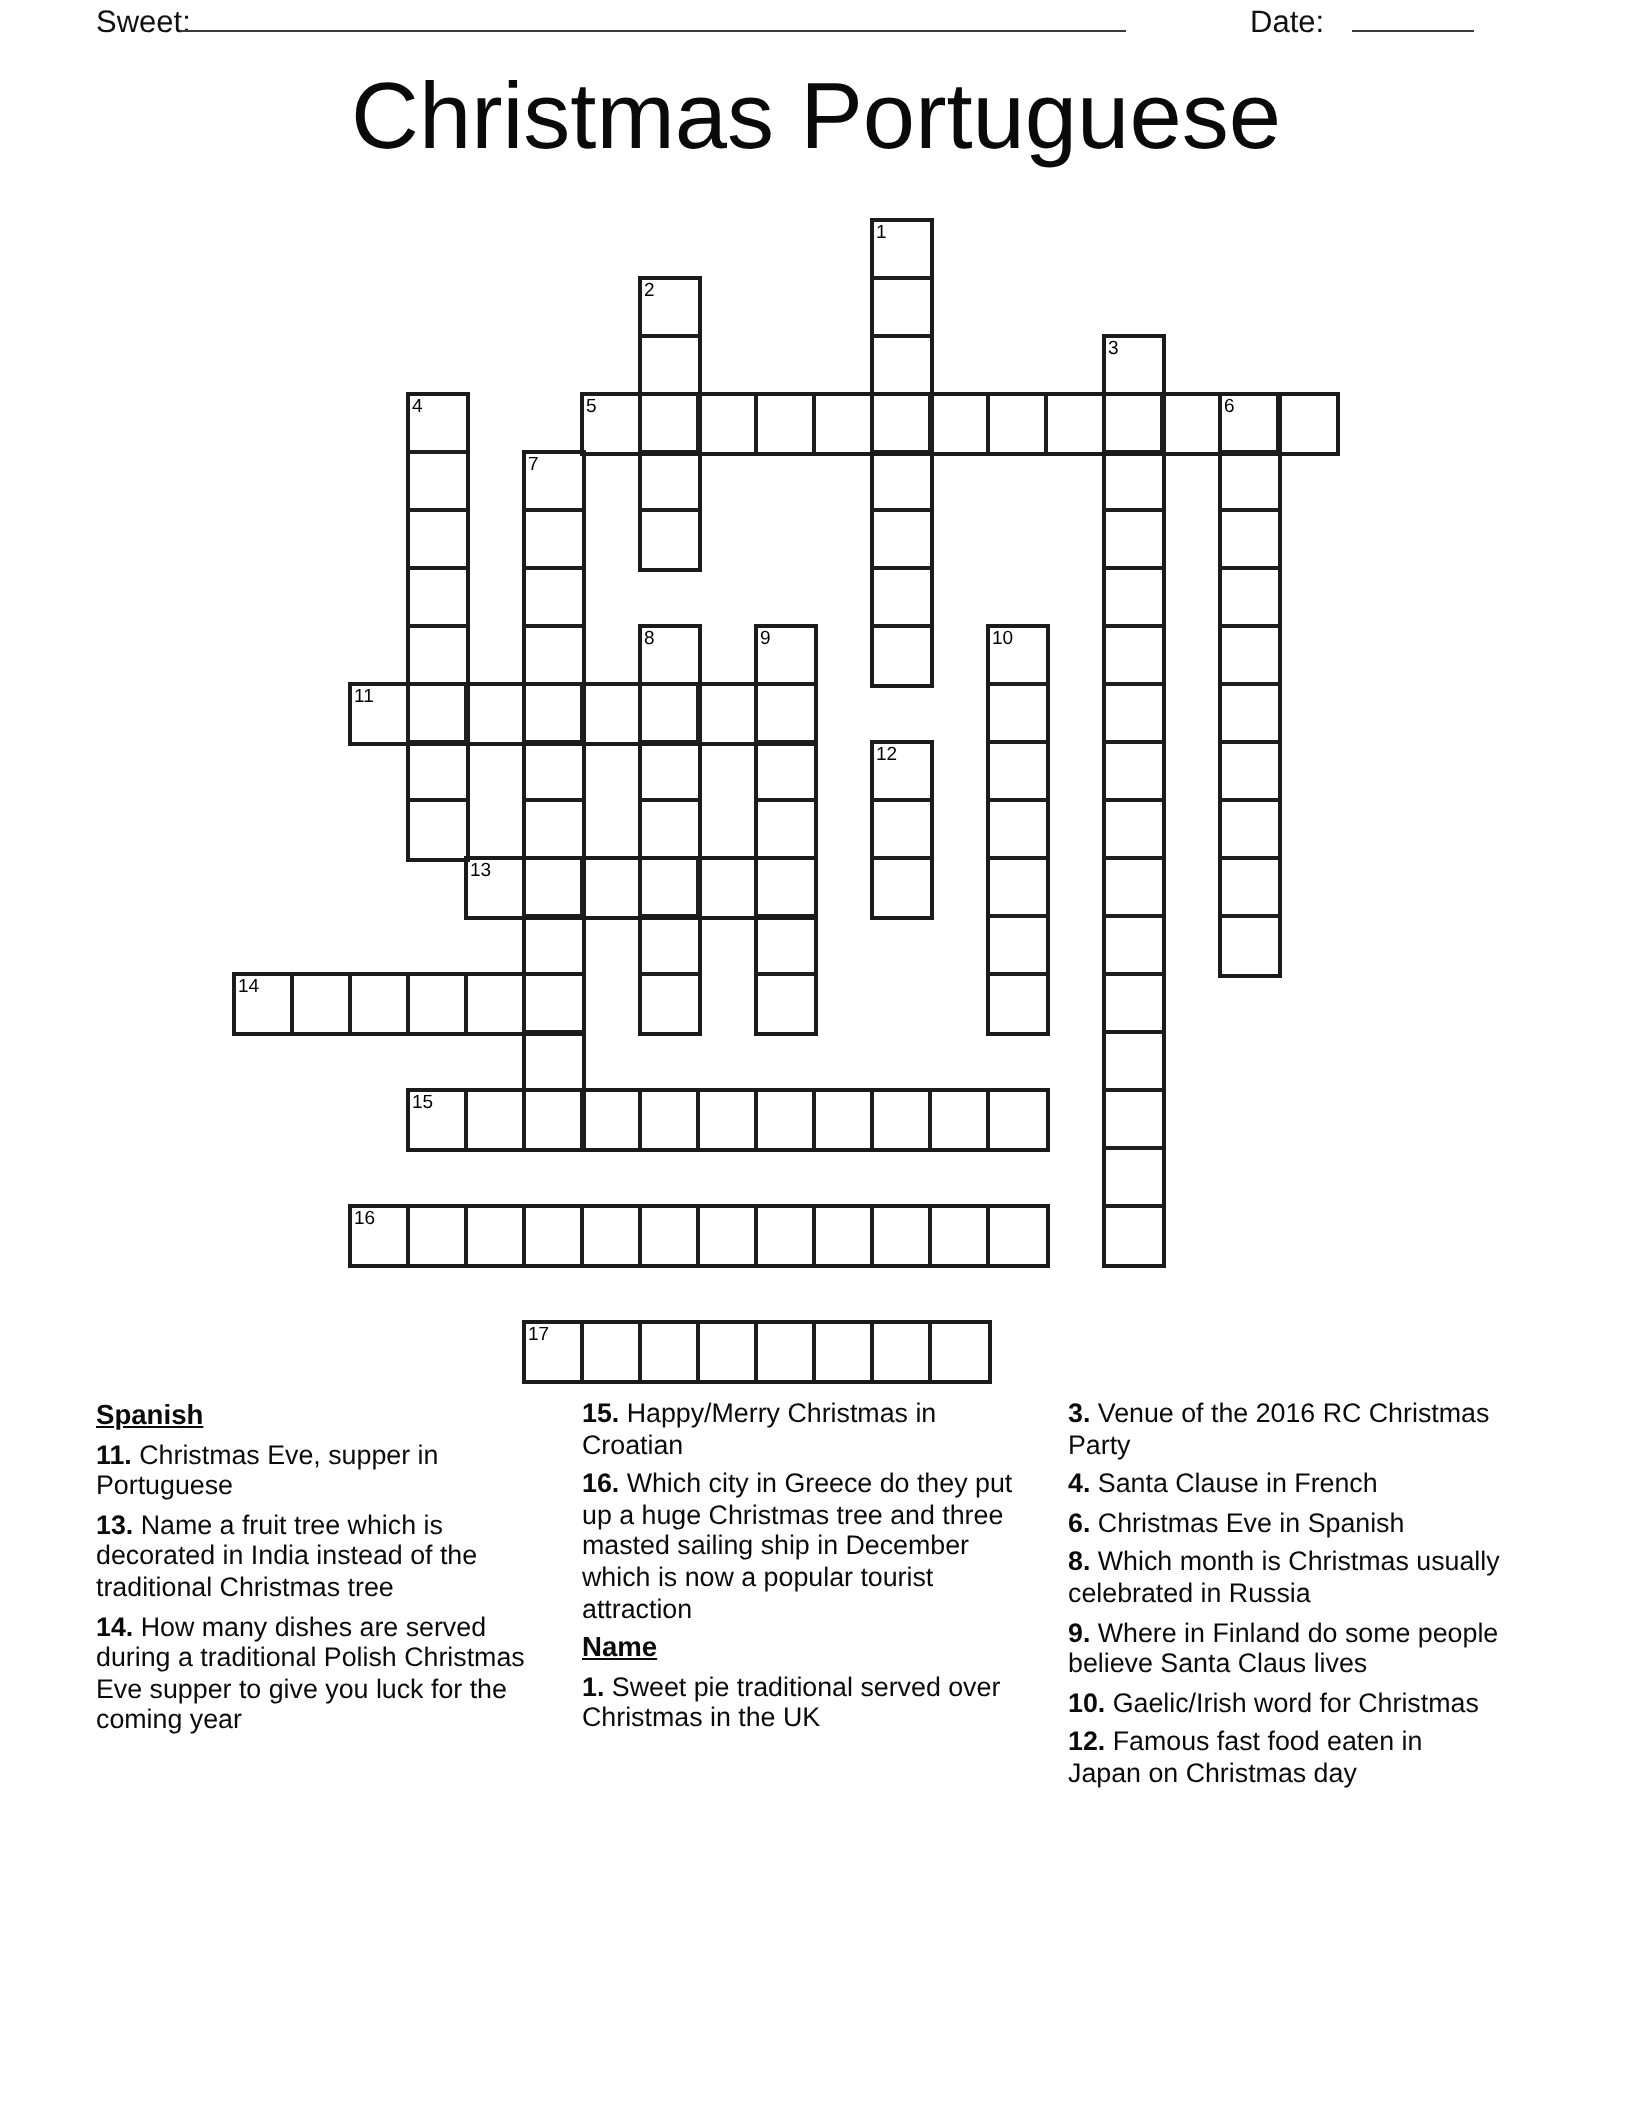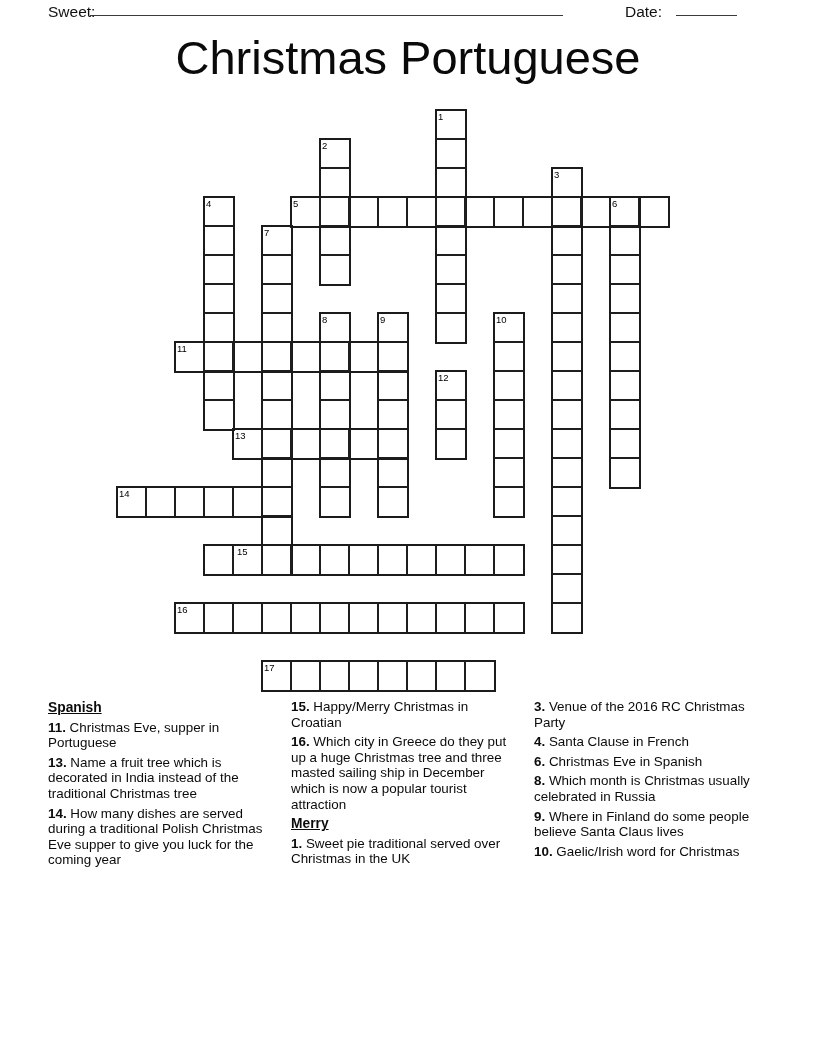--- a/index.html
+++ b/index.html
@@ -308,21 +308,21 @@
       <div class="cell" style="left: 261px; top: 435px; width: 29px; height: 29px;"></div>
       <div class="cell-sep" style="left: 260.2px; top: 435px; width: 1.6px; height: 29px;"></div>
       <div class="cell" style="left: 290px; top: 435px; width: 29px; height: 29px;"></div>
       <div class="cell-sep" style="left: 289.2px; top: 435px; width: 1.6px; height: 29px;"></div>
       <div class="cell" style="left: 319px; top: 435px; width: 29px; height: 29px;"></div>
       <div class="cell-sep" style="left: 318.2px; top: 435px; width: 1.6px; height: 29px;"></div>
       <div class="cell" style="left: 348px; top: 435px; width: 29px; height: 29px;"></div>
       <div class="cell-sep" style="left: 347.2px; top: 435px; width: 1.6px; height: 29px;"></div>
       <div class="cell" style="left: 377px; top: 435px; width: 29px; height: 29px;"></div>
       <div class="cell-sep" style="left: 376.2px; top: 435px; width: 1.6px; height: 29px;"></div>
-      <div class="cell-num" style="left: 89px; top: 436.5px; margin-left: 31px;">15</div>
+      <div class="cell-num" style="left: 89px; top: 436.5px;">15</div>
       <div class="word-box" style="left: 57px; top: 492px; width: 351px; height: 32px;"></div>
       <div class="cell" style="left: 58px; top: 493px; width: 29px; height: 29px;"></div>
       <div class="cell" style="left: 87px; top: 493px; width: 29px; height: 29px;"></div>
       <div class="cell-sep" style="left: 86.2px; top: 493px; width: 1.6px; height: 29px;"></div>
       <div class="cell" style="left: 116px; top: 493px; width: 29px; height: 29px;"></div>
       <div class="cell-sep" style="left: 115.2px; top: 493px; width: 1.6px; height: 29px;"></div>
       <div class="cell" style="left: 145px; top: 493px; width: 29px; height: 29px;"></div>
       <div class="cell-sep" style="left: 144.2px; top: 493px; width: 1.6px; height: 29px;"></div>
       <div class="cell" style="left: 174px; top: 493px; width: 29px; height: 29px;"></div>
       <div class="cell-sep" style="left: 173.2px; top: 493px; width: 1.6px; height: 29px;"></div>
@@ -363,26 +363,27 @@
   <div class="clues">
     <div class="clue-col" id="clue-col-1">
       <div class="clue-heading">Spanish</div>
         <div class="clue"><span class="clue-num">11.</span> Christmas Eve, supper in Portuguese</div>
         <div class="clue"><span class="clue-num">13.</span> Name a fruit tree which is decorated in India instead of the traditional Christmas tree</div>
         <div class="clue"><span class="clue-num">14.</span> How many dishes are served during a traditional Polish Christmas Eve supper to give you luck for the coming year</div>
       </div>
     <div class="clue-col" id="clue-col-2">
         <div class="clue"><span class="clue-num">15.</span> Happy/Merry Christmas in Croatian</div>
         <div class="clue"><span class="clue-num">16.</span> Which city in Greece do they put up a huge Christmas tree and three masted sailing ship in December which is now a popular tourist attraction</div>
-        <div class="clue-heading">Merry</div>
+        <div class="clue-heading">Name</div>
         <div class="clue"><span class="clue-num">1.</span> Sweet pie traditional served over Christmas in the UK</div>
       </div>
     <div class="clue-col" id="clue-col-3">
         <div class="clue"><span class="clue-num">3.</span> Venue of the 2016 RC Christmas Party</div>
         <div class="clue"><span class="clue-num">4.</span> Santa Clause in French</div>
         <div class="clue"><span class="clue-num">6.</span> Christmas Eve in Spanish</div>
         <div class="clue"><span class="clue-num">8.</span> Which month is Christmas usually celebrated in Russia</div>
         <div class="clue"><span class="clue-num">9.</span> Where in Finland do some people believe Santa Claus lives</div>
         <div class="clue"><span class="clue-num">10.</span> Gaelic/Irish word for Christmas</div>
+        <div class="clue"><span class="clue-num">12.</span> Famous fast food eaten in Japan on Christmas day</div>
       </div>
   </div>
 
 </div>
 
 </body></html>

